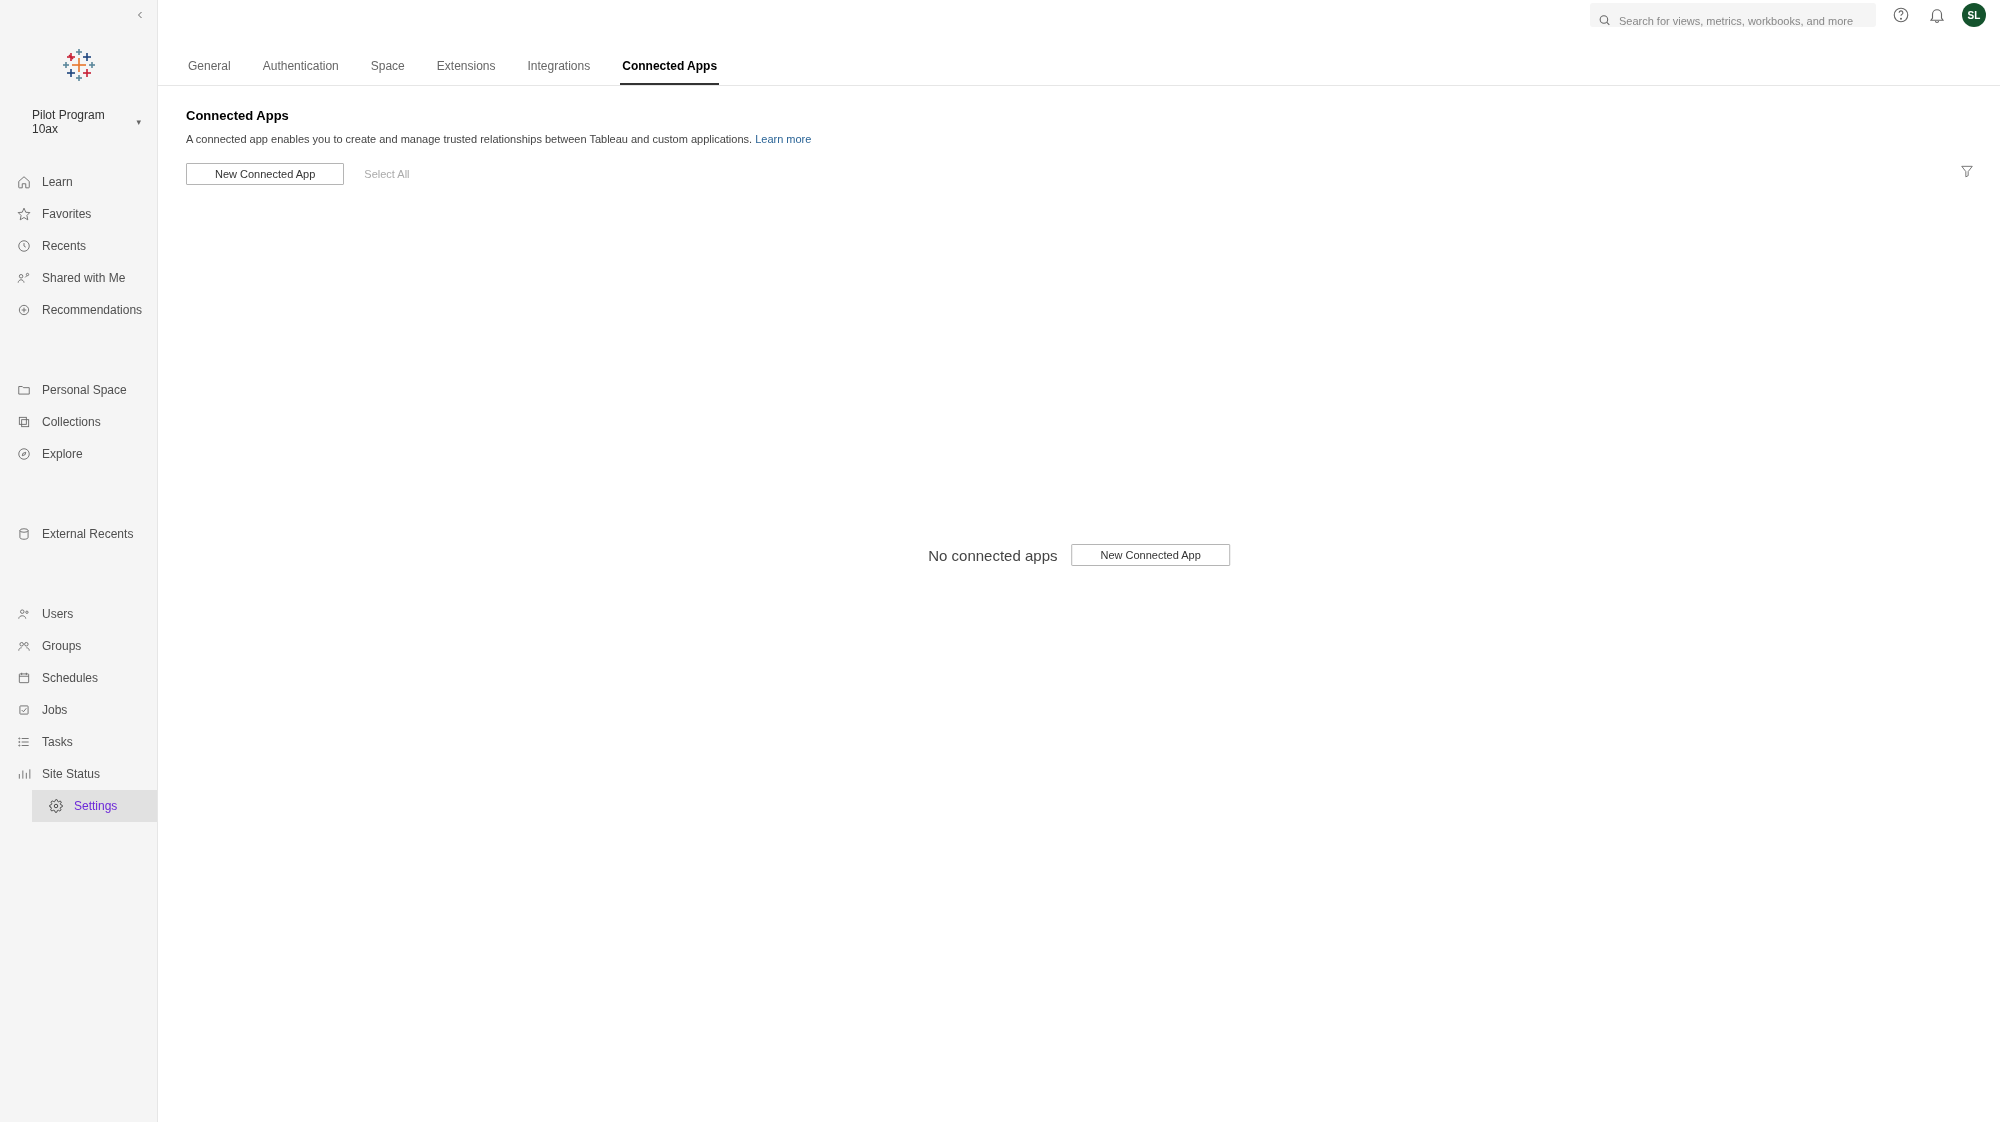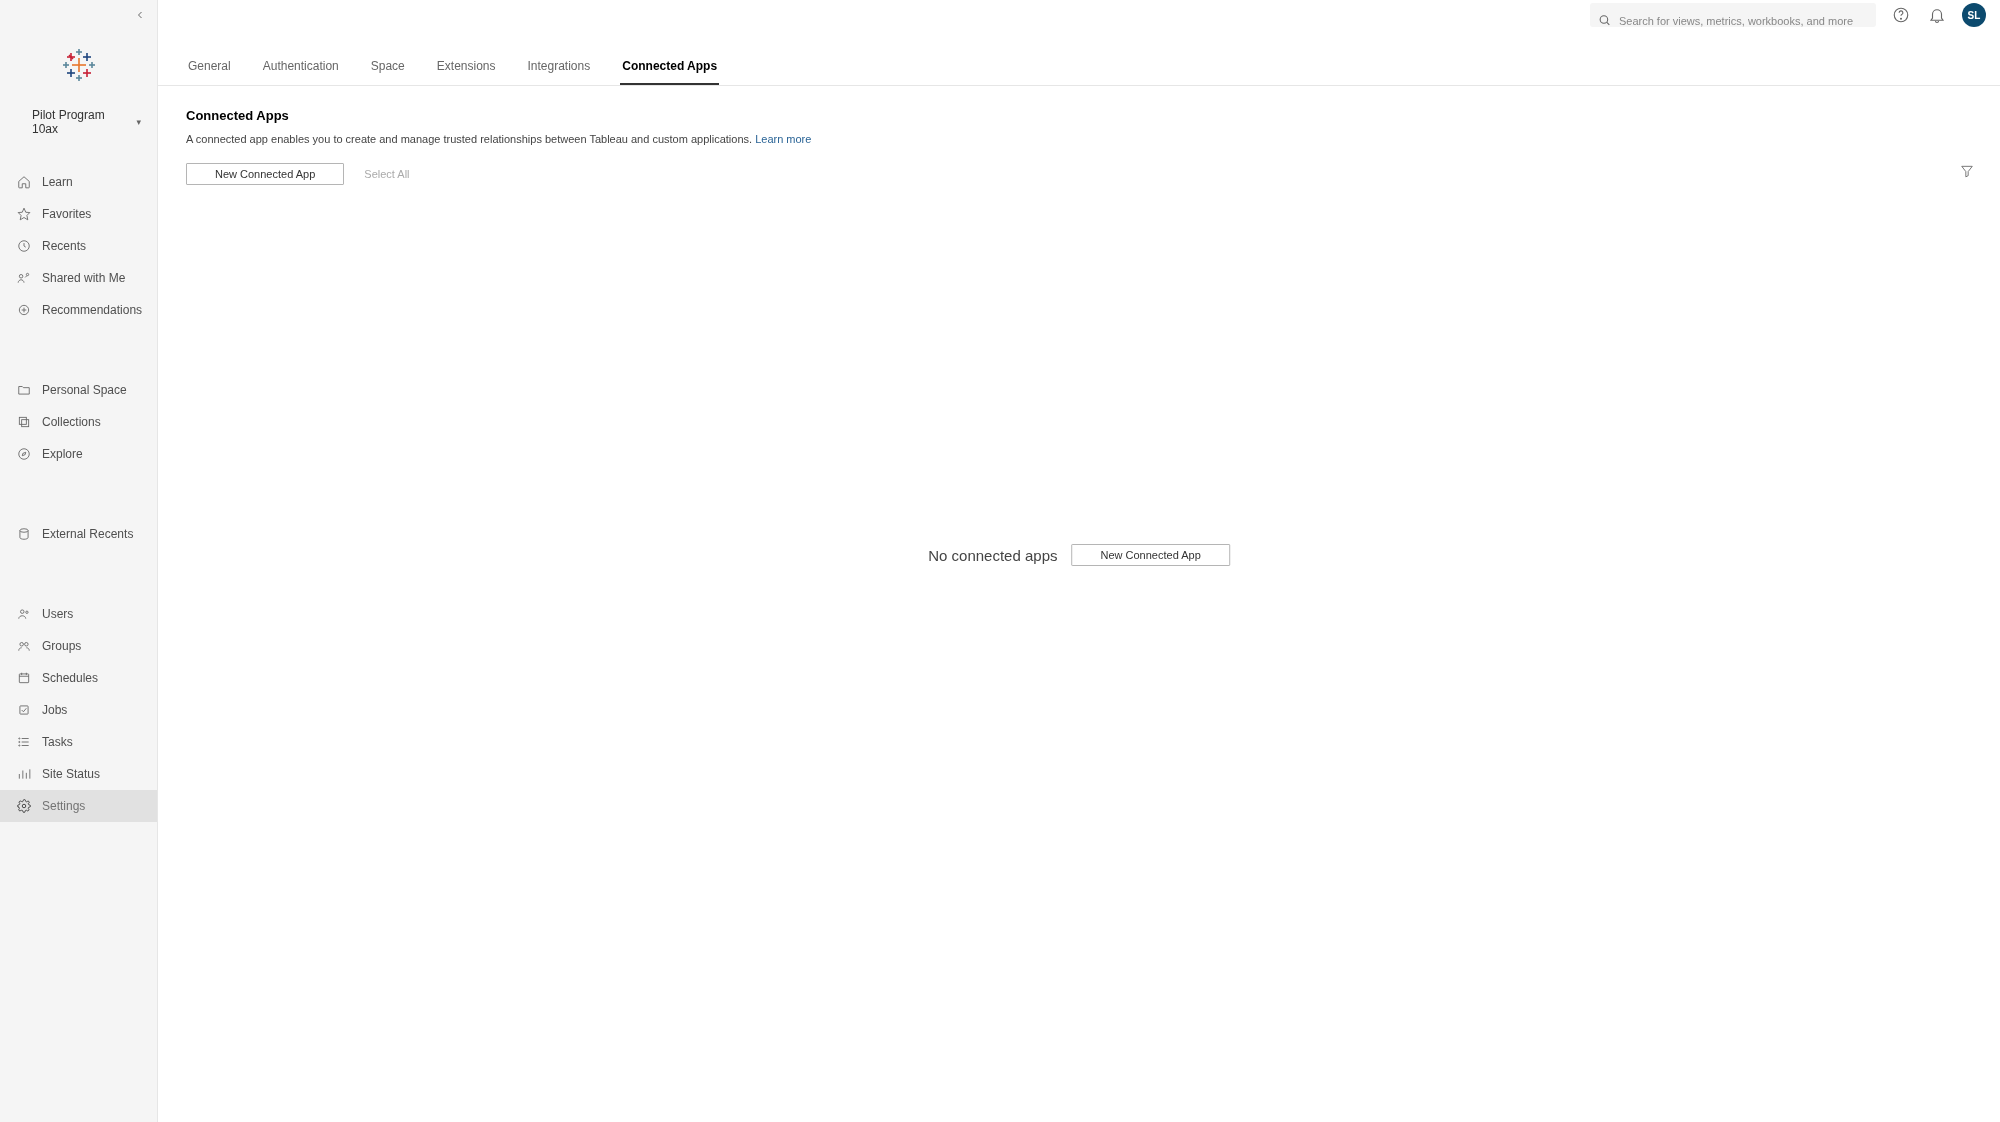--- a/index.html
+++ b/index.html
@@ -8,33 +8,33 @@
     
     .sidebar { width: 158px; height: 100%; background: #f5f5f5; border-right: 1px solid #e6e6e6; display: flex; flex-direction: column; position: relative; gap: 8px; }
     .collapse-row { height: 30px; display: flex; justify-content: flex-end; align-items: center; padding-right: 8px; }
     .collapse-btn { width: 18px; height: 18px; display:flex; align-items:center; justify-content:center; color:#666; cursor:pointer; }
     .logo-row { display:flex; justify-content:center; padding: 10px 0 18px; }
     .logo-mark { position:relative; width:34px; height:34px; }
     .site-switcher { padding: 0 16px 18px 32px; display:flex; align-items:center; gap:6px; color:#333; font-size:12px; cursor:pointer; }
     .site-switcher .caret { font-size:9px; color:#666; }
     .nav-block { padding: 4px 0; }
     .nav-item { display:flex; align-items:center; gap:10px; height:32px; padding: 0 12px 0 16px; color:#4f4f4f; font-size:12px; cursor:pointer; }
-    .nav-item.active { background:#e1e1e1; color:#737373; }
+    .nav-item.active { background:#e1e1e1; color:#6d28d9;margin-left:32px; }
     .nav-icon { width:16px; height:16px; display:inline-flex; align-items:center; justify-content:center; color:#666; flex-shrink:0; }
     .nav-item.active .nav-icon { color:#333; }
     .nav-gap { height:24px; }
 
     
     .main { flex:1; display:flex; flex-direction:column; height:100%; }
     .top-bar { height:30px; display:flex; align-items:center; justify-content:flex-end; padding: 0 14px; gap: 14px; }
     .search-box { display:flex; align-items:flex-end; gap:8px; background:#f5f5f5; border-radius:3px; height:24px; width: 286px; padding:0 8px; color:#666; }
     .search-box input { background:transparent; border:none; outline:none; font-size:11px; color:#333; width:100%; }
     .search-box input::placeholder { color:#888; }
     .top-icon { width:22px; height:22px; display:inline-flex; align-items:center; justify-content:center; color:#666; cursor:pointer; }
-    .avatar { width:24px; height:24px; border-radius:50%; background:#0c4a6e; color:#fff; display:flex; align-items:center; justify-content:center; font-size:10px; font-weight:600; cursor:pointer; }
+    .avatar { width:24px; height:24px; border-radius:50%; background:#14532d; color:#fff; display:flex; align-items:center; justify-content:center; font-size:10px; font-weight:600; cursor:pointer; }
 
     .tabs-row { height:56px; display:flex; align-items:flex-end; gap:28px; padding: 0 0 0 28px; border-bottom:1px solid #e6e6e6; }
     .tab { padding: 0 2px 10px; font-size:12px; color:#666; cursor:pointer; border-bottom: 2px solid transparent; }
     .tab.active { color:#000; font-weight:600; border-bottom-color:#333; }
 
     .content { flex:1; position:relative; padding: 22px 28px 0; }
     .panel-title { font-size:13px; font-weight:600; color:#000; margin-bottom:10px; }
     .panel-desc { font-size:11px; color:#444; }
     .panel-desc a { color:#2a6496; text-decoration:none; }
     .action-row { margin-top:18px; display:flex; align-items:center; gap:20px; }

